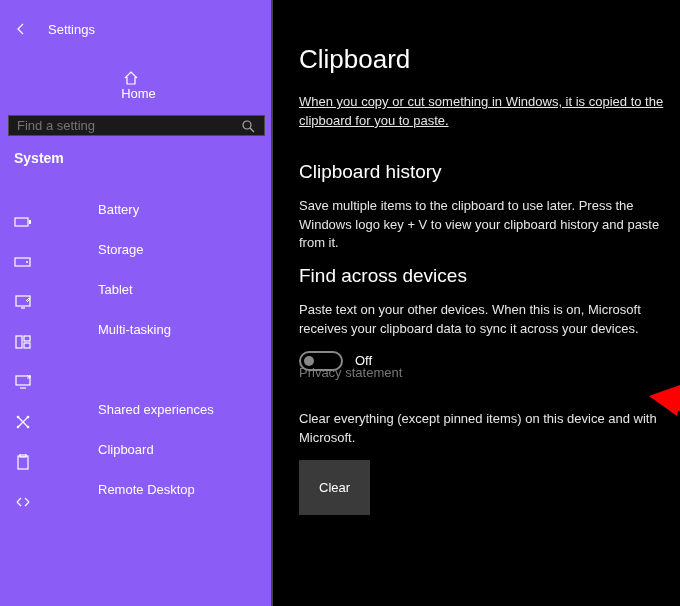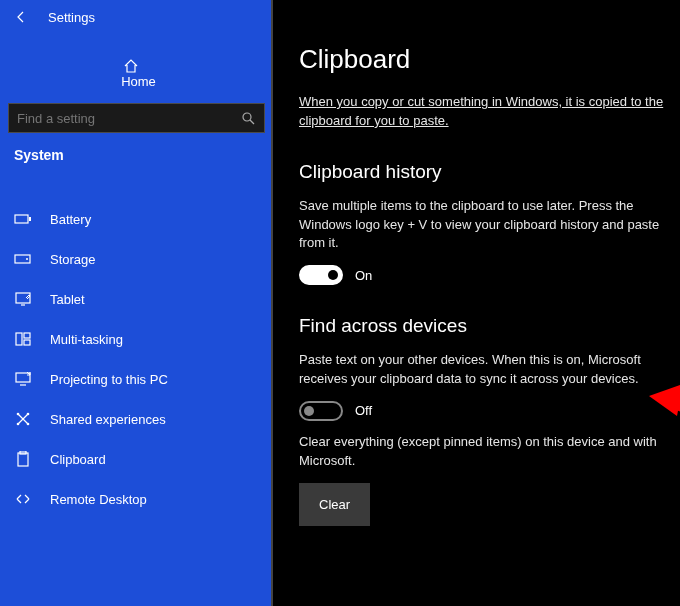--- a/index.html
+++ b/index.html
@@ -7,24 +7,24 @@
   body {
     background: #000;
     color: #fff;
     font-family: "Segoe UI", Arial, sans-serif;
     font-size: 14px;
     display: flex;
   }
   .sidebar {
     width: 273px;
     height: 606px;
-    background: #1d4ed8;
+    background: #8b5cf6;
     display: flex;
     flex-direction: column;
-    padding-top: 2px;
+    padding-top: 14px;
     position: relative;
   }
   .header-row {
     display: flex;
     align-items: center;
     padding: 4px 10px 10px 10px;
   }
   .back {
     width: 22px; height: 22px;
     display: flex; align-items: center; justify-content: center;
@@ -35,21 +35,21 @@
   .home-row {
     display: flex; align-items: center;
     padding: 20px 10px 14px 14px;
     flex-direction: column;
   }
   .home-row .icon { width: 18px; margin-right: 16px; display:flex; align-items:center; justify-content:center;}
   .home-row .label { font-size: 13px; }
   .search-wrap { padding: 0 8px 14px 8px; }
   .search {
     width: 100%;
-    height: 30px;
+    height: 21px;
     background: #1a1a1a;
     border: 1px solid #4a4a4a;
     display: flex;
     align-items: center;
     padding: 0 8px;
   }
   .search input {
     flex: 1;
     background: transparent;
     border: none;
@@ -62,24 +62,24 @@
   .category {
     padding: 0 14px 14px 14px;
     font-size: 14px;
     font-weight: 600;
   }
   .nav {
     padding-top: 22px;
   }
   .nav-item {
     display: flex;
-    align-items: center;
     height: 40px;
     padding: 0 14px;
     cursor: default;
+    gap: 48px;
   }
   .nav-item .icon {
     width: 18px;
     margin-right: 18px;
     display: flex; align-items: center; justify-content: center;
   }
   .nav-item .label { font-size: 13px; color: #fff; }
   .sidebar::after {
     content: "";
     position: absolute;
@@ -122,21 +122,21 @@
     background: #000;
     left: auto; right: 3px;
   }
   .toggle-label { font-size: 13px; }
   .link { font-size: 13px; color: #777; margin-top: -18px; margin-bottom: 30px; display:block;}
   .clear-btn {
     background: #3a3a3a;
     border: none;
     color: #fff;
     font-size: 13px;
-    padding: 14px 20px;
+    padding: 20px 20px;
     font-family: inherit;
   }
 
   
   .arrow {
     position: absolute;
     left: 376px;
     top: 388px;
     pointer-events: none;
     overflow: visible;
@@ -218,21 +218,20 @@
       <span class="label">Multi-tasking</span>
     </div>
     <div class="nav-item">
       <span class="icon">
           <svg width="16" height="14" viewBox="0 0 16 14">
             <rect x="1" y="1" width="14" height="9" fill="none" stroke="#fff" stroke-width="1.2"></rect>
             <line x1="5" y1="13" x2="11" y2="13" stroke="#fff" stroke-width="1.2"></line>
             <path d="M12 0 L15 3 M15 0 L15 3 L12 3" fill="none" stroke="#fff" stroke-width="1"></path>
           </svg>
         </span>
-      <span class="label">Projecting to this PC</span>
     </div>
     <div class="nav-item">
       <span class="icon">
           <svg width="16" height="16" viewBox="0 0 16 16">
             <line x1="3" y1="3" x2="13" y2="13" stroke="#fff" stroke-width="1.2"></line>
             <line x1="13" y1="3" x2="3" y2="13" stroke="#fff" stroke-width="1.2"></line>
             <circle cx="3" cy="3" r="1.3" fill="#fff"></circle>
             <circle cx="13" cy="3" r="1.3" fill="#fff"></circle>
             <circle cx="3" cy="13" r="1.3" fill="#fff"></circle>
             <circle cx="13" cy="13" r="1.3" fill="#fff"></circle>
@@ -259,35 +258,30 @@
     </div>
   </div>
 </div>
 
 <div class="main">
   <div class="page-title">Clipboard</div>
   <div class="desc">When you copy or cut something in Windows, it is copied to the clipboard for you to paste.</div>
 
   <div class="section-title">Clipboard history</div>
   <div class="section-desc">Save multiple items to the clipboard to use later. Press the Windows logo key + V to view your clipboard history and paste from it.</div>
-  <div class="toggle-row">
-    <div class="toggle on">
-        <div class="knob"></div>
-      </div>
-    <div class="toggle-label">On</div>
-  </div>
 
   <div class="section-title">Find across devices</div>
   <div class="section-desc">Paste text on your other devices. When this is on, Microsoft receives your clipboard data to sync it across your devices.</div>
   <div class="toggle-row" style="margin-bottom:12px">
     <div class="toggle">
         <div class="knob"></div>
       </div>
     <div class="toggle-label">Off</div>
   </div>
+  <a class="link">Privacy statement</a>
 
   <div class="section-desc">Clear everything (except pinned items) on this device and with Microsoft.</div>
   <button class="clear-btn">Clear</button>
 
   <svg class="arrow" width="300" height="80" viewBox="0 0 300 80">
     <defs></defs>
     <path d="M 290 70 Q 140 60 18 12" stroke="#ff0000" stroke-width="12" fill="none"></path>
     <polygon points="0,8 34,-4 28,28" fill="#ff0000"></polygon>
   </svg>
 </div>

